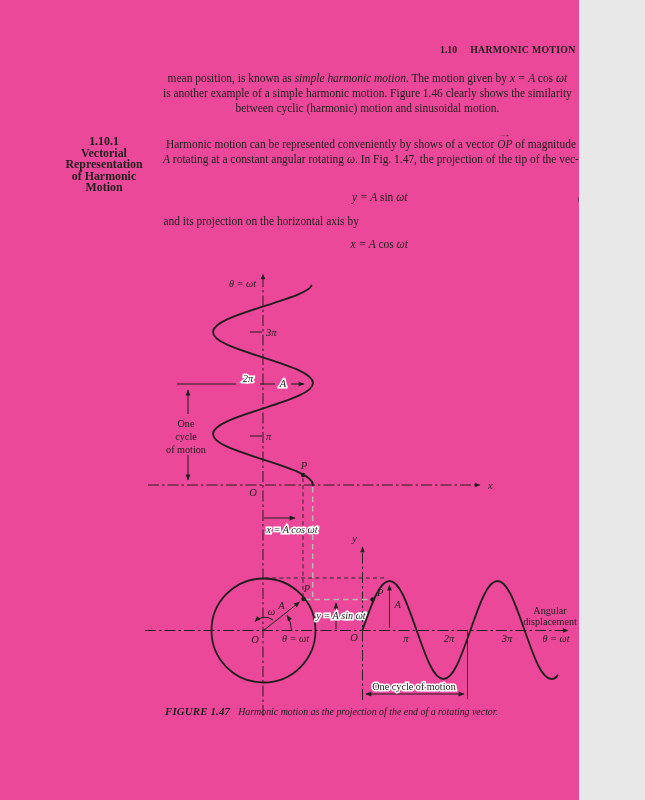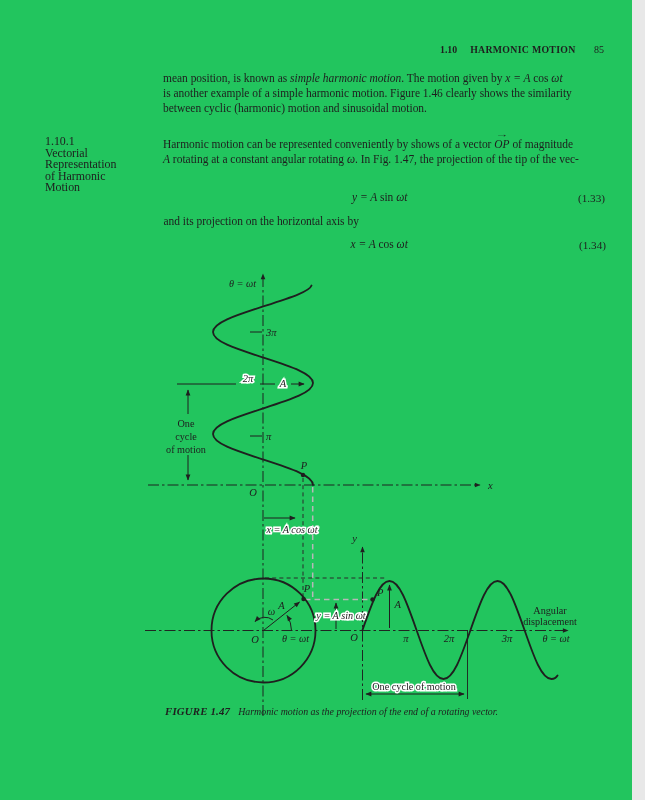--- a/index.html
+++ b/index.html
@@ -1,32 +1,32 @@
 <!DOCTYPE html>
 <html><head>
 <meta charset="utf-8">
 <style>
   html,body{margin:0;padding:0;background:#e8e8e8;}
-  .page{position:relative;width:632px;height:800px;background:#22c55e;overflow:hidden;
-        font-family:"Liberation Serif","DejaVu Serif",serif;color:#1e1e1e;}
+  .page{position:relative;width:579px;height:800px;background:#ec4899;overflow:hidden;
+        font-family:"Liberation Serif","DejaVu Serif",serif;color:#1e1e1e;text-align:center;}
   .abs{position:absolute;}
   .nowrap{white-space:nowrap;}
   .mi{font-style:italic;}
   .gap{padding:0 2px;}
   
   .runhead{left:440px;top:44px;width:164px;display:flex;align-items:baseline;
            font-weight:bold;font-size:9.8px;}
   .runhead .title{margin-left:13px;letter-spacing:0.3px;}
   .runhead .pageno{margin-left:auto;font-weight:normal;font-size:10px;}
   
   .para{font-size:11.45px;line-height:15.1px;}
   .intro{left:163px;top:71px;}
   .bodypar{left:163px;top:137px;}
   
-  .sidehead{left:45px;top:136px;width:118px;font-weight:normal;font-size:11.9px;line-height:11.6px;}
+  .sidehead{left:45px;top:136px;width:118px;font-weight:bold;font-size:11.9px;line-height:11.6px;}
   
   .eq{font-size:11.45px;}
   .eqno{font-size:11.2px;}
   
   .vec{font-style:italic;position:relative;display:inline-block;}
   .vec::after{content:"\2192";position:absolute;left:0;right:0;top:-0.70em;
               font-size:0.72em;font-style:normal;text-align:center;line-height:1;
               transform:scaleX(1.6);transform-origin:center;}
   .vec1::after{transform:scaleX(1.0);}
   

